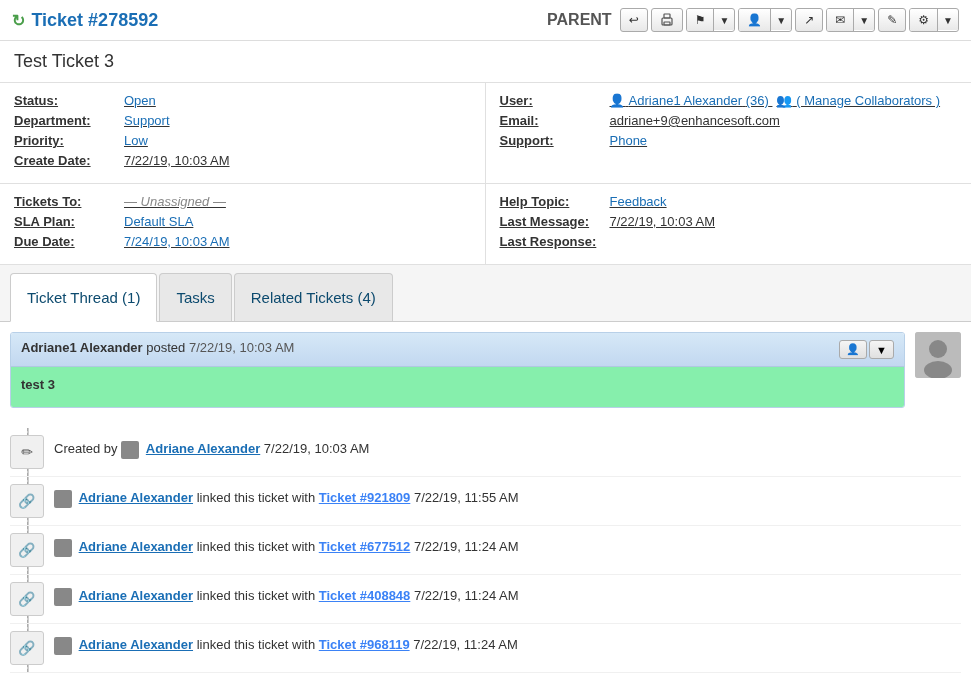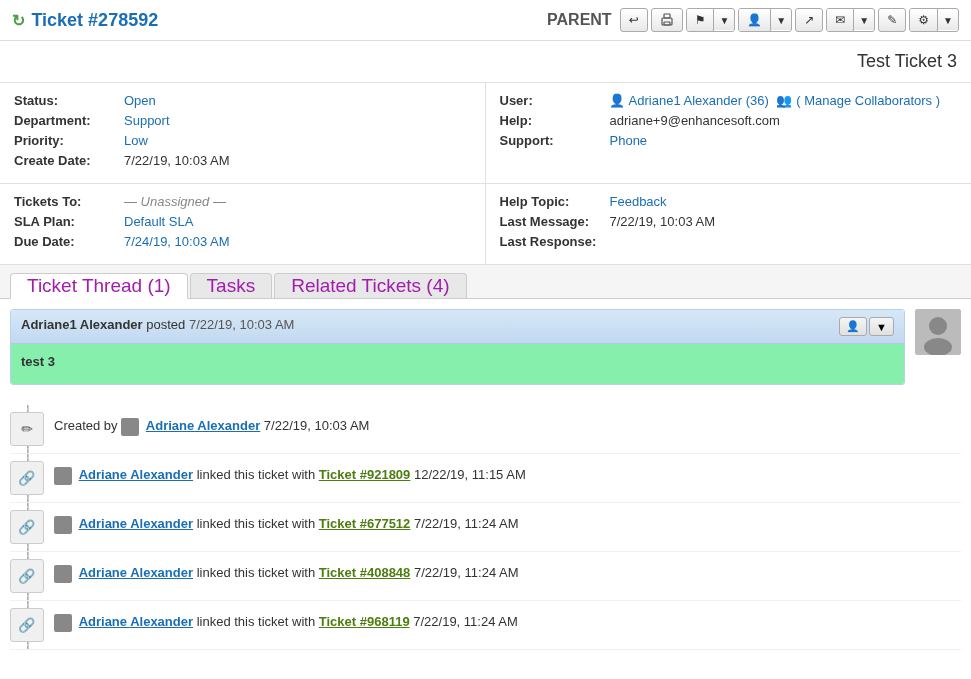--- a/index.html
+++ b/index.html
@@ -65,61 +65,61 @@
       padding: 4px 5px;
       background: linear-gradient(to bottom, #fff, #e8e8e8);
       cursor: pointer;
       font-size: 10px;
     }
     .ticket-subject {
       padding: 10px 14px;
       font-size: 18px;
       color: #333;
       border-bottom: 1px solid #e0e0e0;
-      text-align: right;
     }
     .info-grid {
       display: grid;
       grid-template-columns: 1fr 1fr;
       border-bottom: 1px solid #e0e0e0;
     }
     .info-section {
       padding: 10px 14px;
     }
     .info-section:first-child {
       border-right: 1px solid #e0e0e0;
     }
     .info-row {
       display: flex;
       margin-bottom: 5px;
       align-items: flex-start;
+      text-decoration: underline;
     }
     .info-label {
       font-weight: bold;
       min-width: 110px;
       color: #333;
     }
     .info-value { color: #333; }
     .info-value a, .link { color: #1a6eb5; text-decoration: none; }
     .tabs-bar {
       display: flex;
       padding: 8px 10px 0;
       background: #f5f5f5;
       border-bottom: 1px solid #ccc;
       gap: 2px;
     }
     .tab {
-      padding: 1px 16px;
+      padding: 15px 16px;
       border: 1px solid #ccc;
       border-bottom: none;
       background: #e8e8e8;
       cursor: pointer;
       border-radius: 4px 4px 0 0;
-      font-size: 19px;
-      color: #a21caf;
+      font-size: 15px;
+      color: #0c4a6e;
     }
     .tab.active {
       background: #fff;
       border-bottom: 1px solid #fff;
       margin-bottom: -1px;
       font-weight: normal;
     }
     .thread-area {
       background: #fff;
       padding: 10px;
@@ -211,21 +211,21 @@
       z-index: 1;
       font-size: 14px;
       color: #555;
     }
     .activity-text {
       flex: 1;
       padding-top: 6px;
       font-size: 13px;
     }
     .user-link { color: #1a6eb5; font-weight: bold; text-align: right; }
-    .ticket-link { color: #4d7c0f; font-weight: bold; }
+    .ticket-link { color: #3b82f6; font-weight: bold; }
     .user-icon-small {
       display: inline-block;
       width: 18px;
       height: 18px;
       background: #888;
       border-radius: 2px;
       vertical-align: middle;
       margin-right: 3px;
     }
   </style>
@@ -294,21 +294,21 @@
       <span class="info-label">User:</span>
       <span class="info-value">
         <span style="color:#1a6eb5;">👤</span>
         <a href="#" style="color:#1a6eb5;">Adriane1 Alexander</a>
         <span style="color:#1a6eb5;">(36)</span>
         <span style="color:#5080b0; margin-left:4px;">👥</span>
         <a href="#" style="color:#1a6eb5;">( Manage Collaborators )</a>
       </span>
     </div>
     <div class="info-row">
-      <span class="info-label">Help:</span>
+      <span class="info-label">Email:</span>
       <span class="info-value">adriane+9@enhancesoft.com</span>
     </div>
     <div class="info-row">
       <span class="info-label">Support:</span>
       <span class="info-value"><a href="#">Phone</a></span>
     </div>
   </div>
 </div>
 
 <div class="info-grid" style="border-bottom:1px solid #e0e0e0;">
@@ -388,21 +388,21 @@
     </div>
   </div>
 
   <div class="activity-item">
     <div class="activity-icon">🔗</div>
     <div class="activity-text">
       <span class="user-icon-small"></span>
       <a href="#" class="user-link">Adriane Alexander</a>
       <span> linked this ticket with </span>
       <a href="#" class="ticket-link">Ticket #921809</a>
-      <span> 12/22/19, 11:15 AM</span>
+      <span> 7/22/19, 11:55 AM</span>
     </div>
   </div>
 
   <div class="activity-item">
     <div class="activity-icon">🔗</div>
     <div class="activity-text">
       <span class="user-icon-small"></span>
       <a href="#" class="user-link">Adriane Alexander</a>
       <span> linked this ticket with </span>
       <a href="#" class="ticket-link">Ticket #677512</a>

